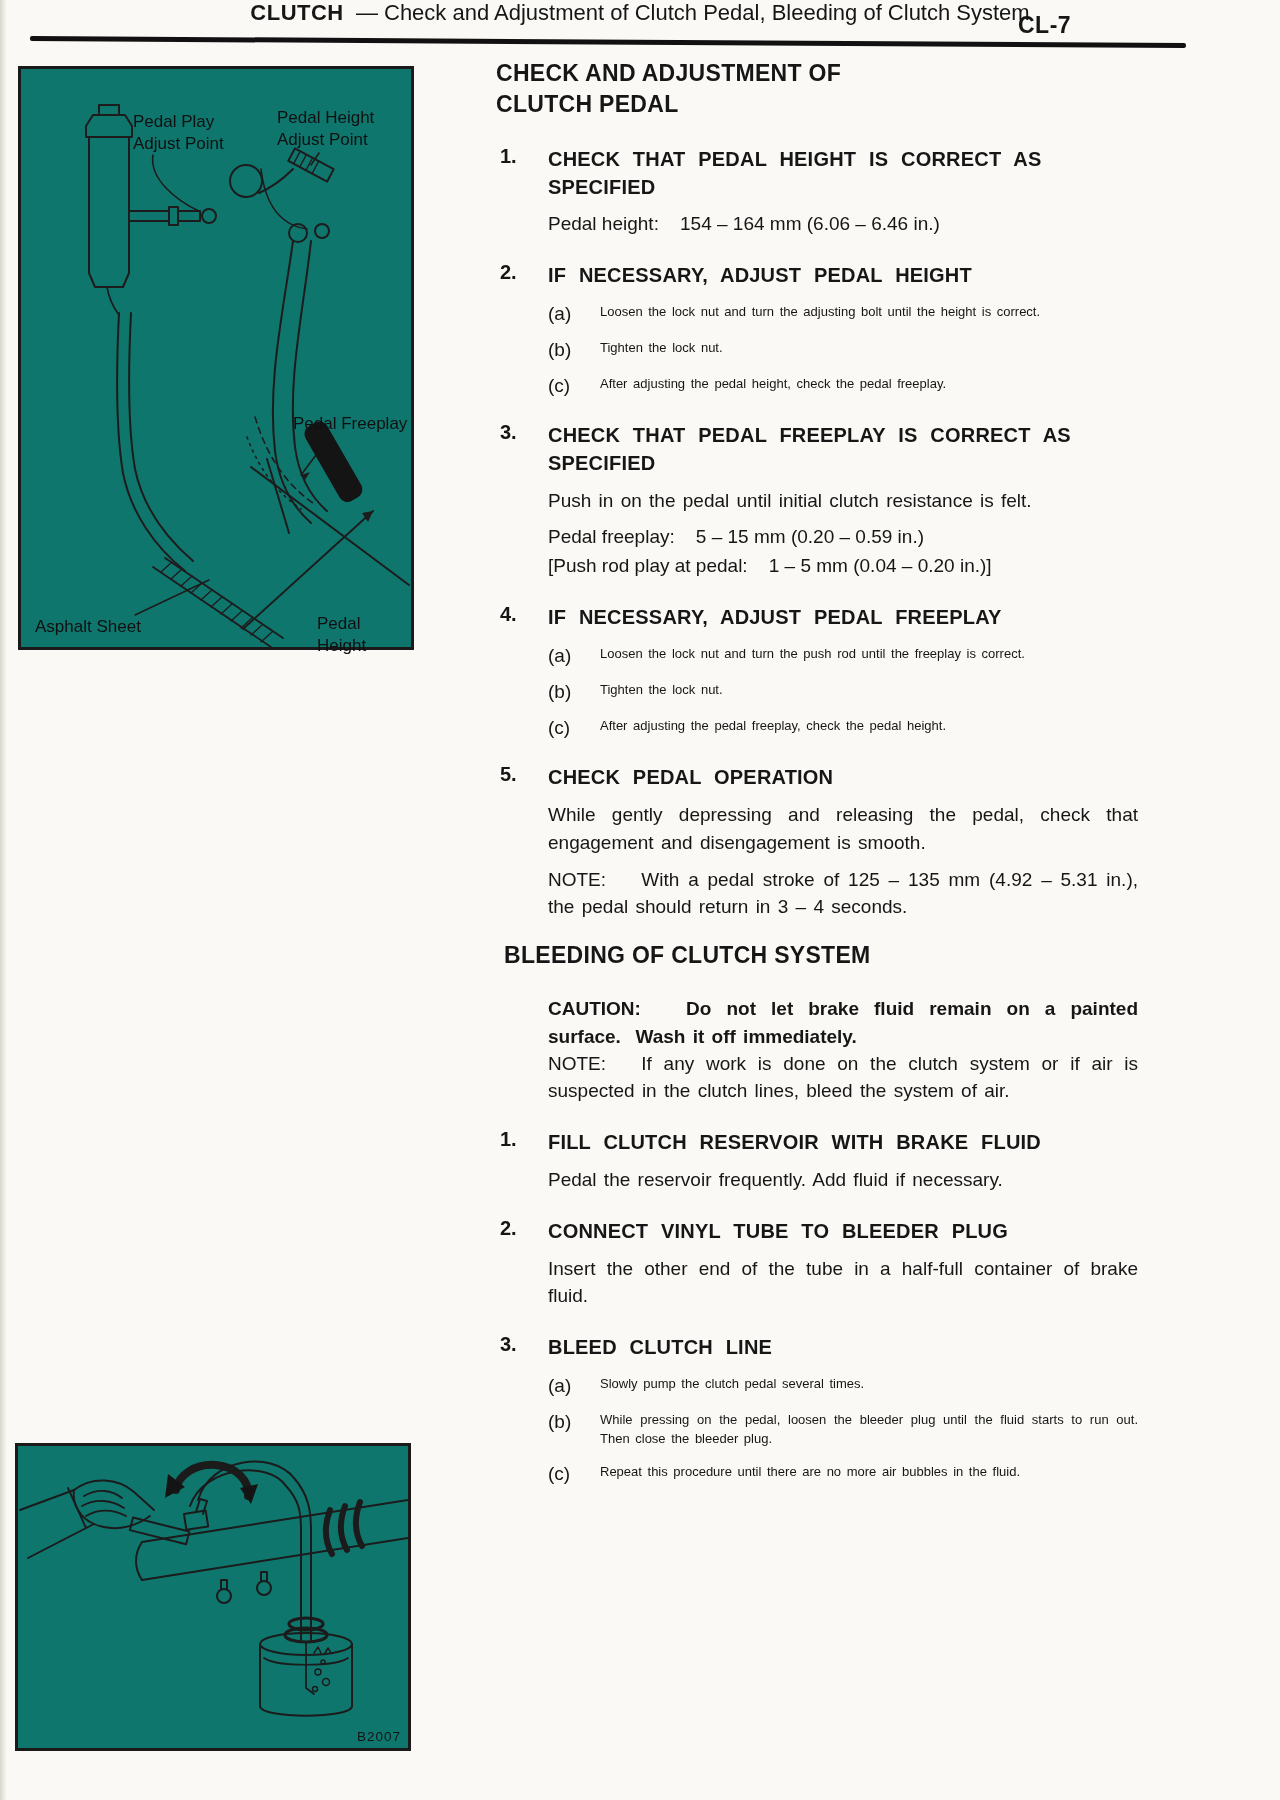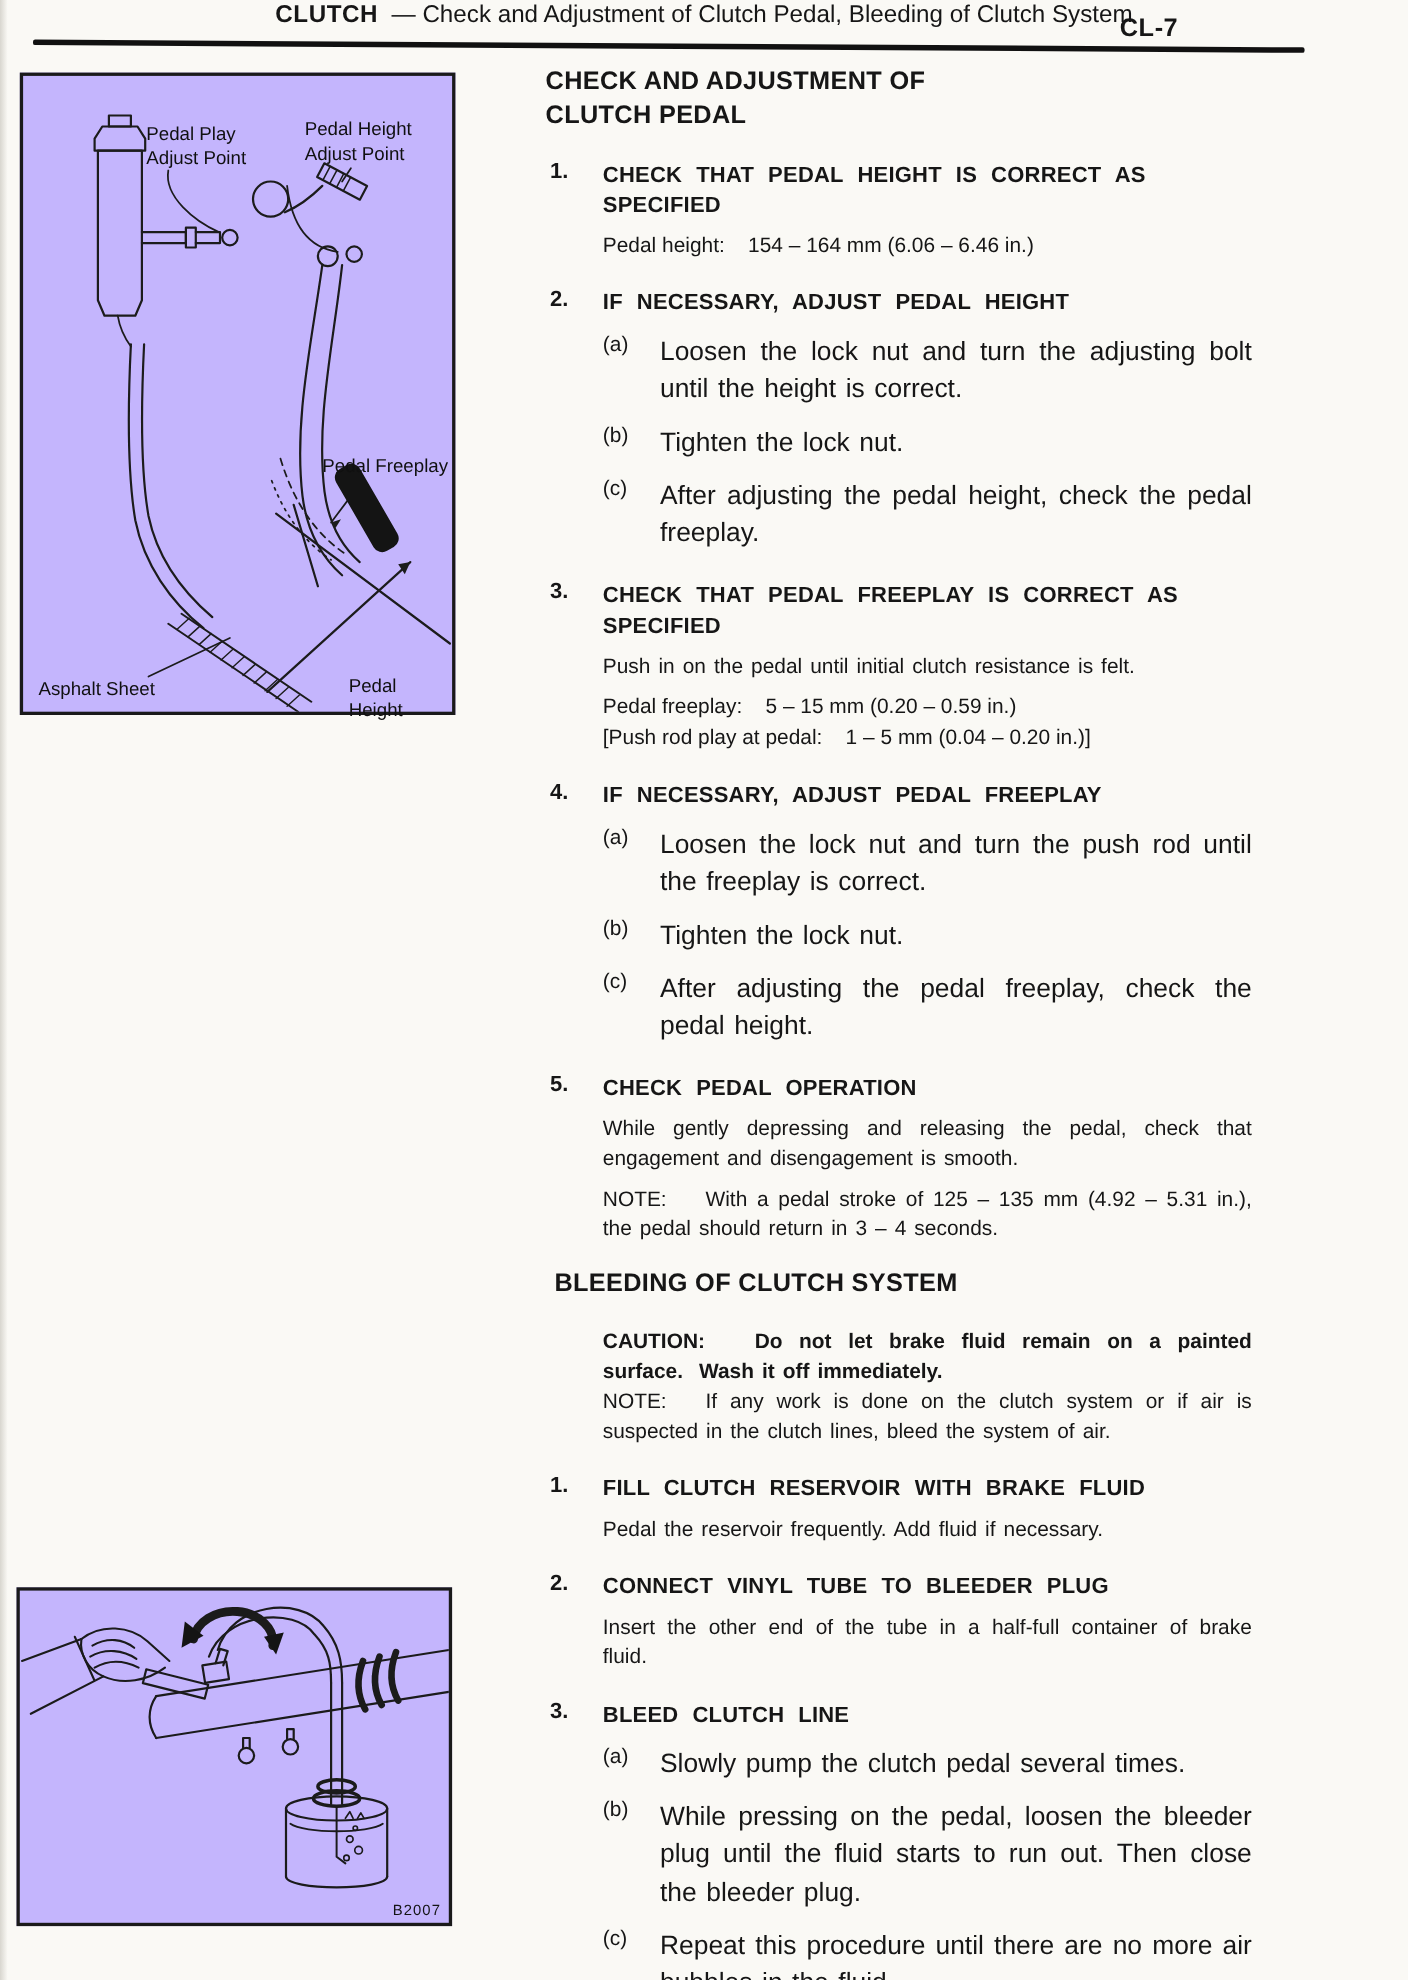--- a/index.html
+++ b/index.html
@@ -11,42 +11,42 @@
   .page::before{content:"";position:absolute;left:0;top:0;bottom:0;width:7px;
     background:linear-gradient(90deg,#d8d6cf,#faf9f5);}
   
   .hdr-line{position:relative;height:34px;text-align:center;font-size:22px;}
   .hdr-brand{font-weight:700;letter-spacing:.5px;}
   .hdr-title{font-weight:500;margin-left:6px;}
   .hdr-page{position:absolute;top:12px;left:1018px;font-weight:700;font-size:23px;letter-spacing:.5px;}
   .hdr-rule{margin:2px 94px 0 30px;height:5px;background:#111;
     transform:rotate(.35deg);transform-origin:left center;border-radius:2px;}
   
-  .fig{position:absolute;border:3px solid #1a1a1a;background:#c4b5fd;}
+  .fig{position:absolute;border:3px solid #1a1a1a;background:#0f766e;}
   .fig1{left:18px;top:66px;width:390px;height:578px;}
   .fig2{left:15px;top:1443px;width:390px;height:302px;}
   .fig svg{position:absolute;left:0;top:0;}
   .fig-label{position:absolute;font-size:17px;line-height:1.28;white-space:pre-line;color:#101010;}
   .fig-code{position:absolute;right:7px;bottom:4px;font-size:13.5px;letter-spacing:1px;color:#141414;}
   
   .content{position:absolute;left:488px;top:58px;width:650px;}
   .big-title{font-size:23px;font-weight:700;line-height:1.36;letter-spacing:.3px;
     white-space:pre-line;margin:0 0 16px 8px;}
   .big-title.second{margin-top:20px;margin-bottom:4px;margin-left:16px;}
   .step{display:flex;margin-top:24px;padding-left:12px;}
   .step-num{width:48px;font-size:20px;font-weight:700;flex:none;}
   .step-body{flex:1;min-width:0;}
   .step-head{font-size:20px;font-weight:700;line-height:1.4;letter-spacing:.2px;
     word-spacing:7px;white-space:pre-line;margin:0;}
   .para{font-size:19px;line-height:1.43;margin:10px 0 0;text-align:justify;word-spacing:2px;}
   .spec{font-size:19px;font-weight:400;line-height:1.4;margin:10px 0 0;}
   .caution{font-weight:700;}
   .sub{display:flex;margin-top:14px;}
   .sub-letter{width:52px;flex:none;font-size:19px;}
-  .sub-text{flex:1;min-width:0;font-size:24px;line-height:1.43;text-align:justify;word-spacing:2px;}
+  .sub-text{flex:1;min-width:0;font-size:13px;line-height:1.43;text-align:justify;word-spacing:2px;}
   svg *{vector-effect:non-scaling-stroke;}
 </style>
 </head>
 <body>
 
 <div class="page">
 
   <header>
     <div class="hdr-line">
       <span class="hdr-brand">CLUTCH</span>

